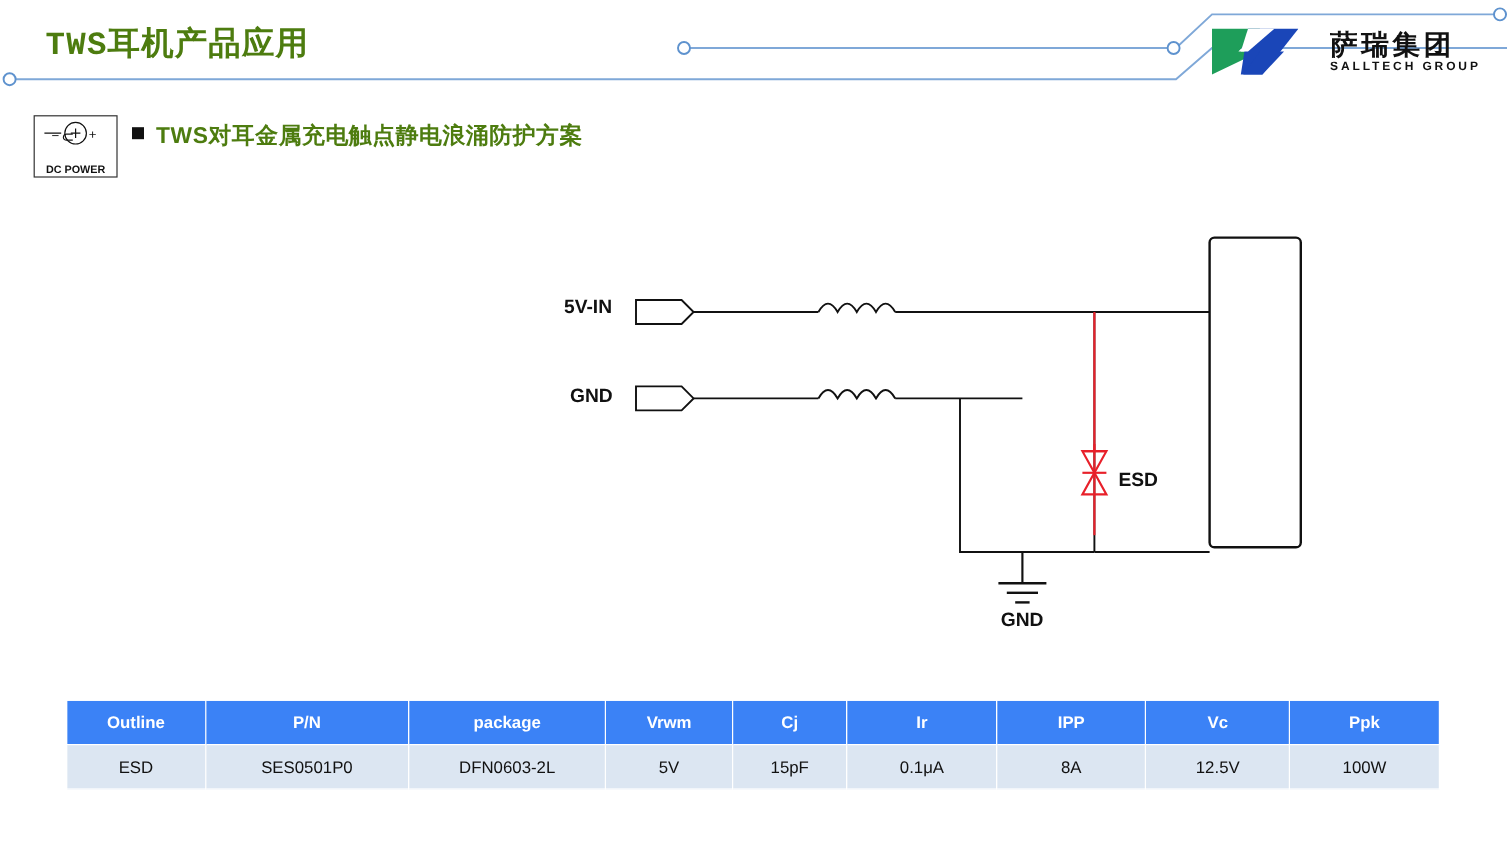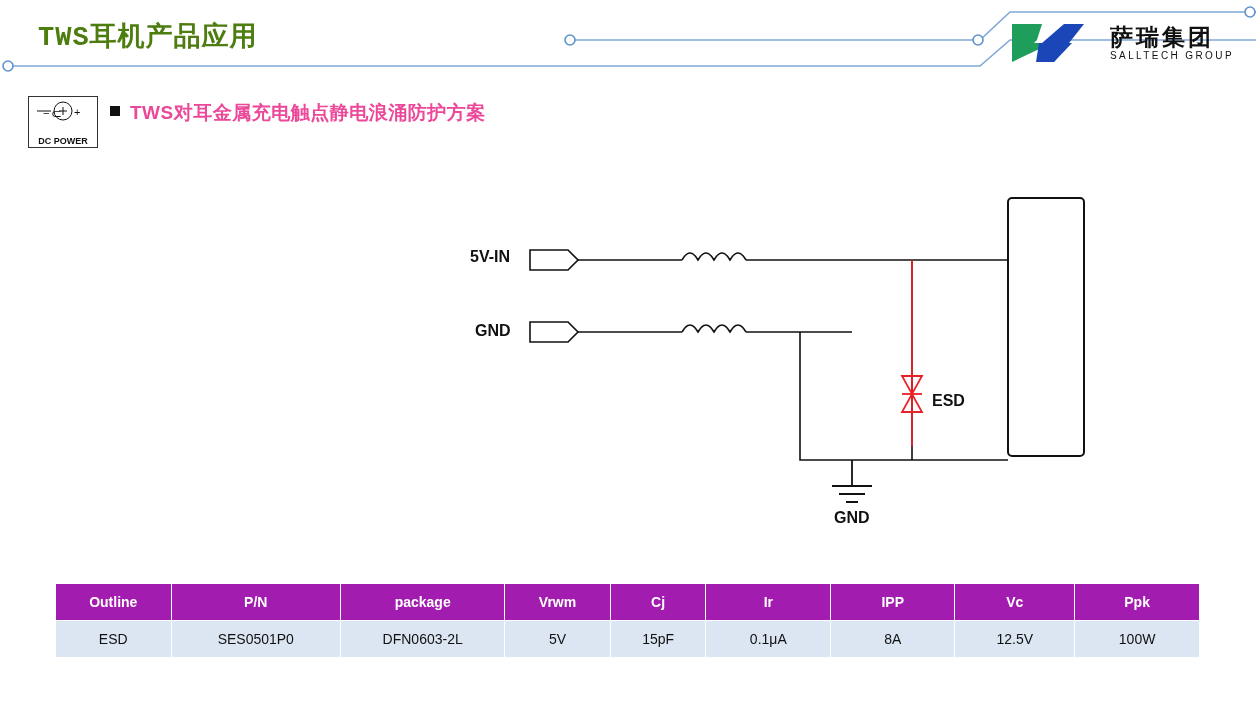--- a/index.html
+++ b/index.html
@@ -48,21 +48,21 @@
   }
   .logo-text-cn {
     font-size: 23px;
     font-weight: bold;
     color: #111111;
     letter-spacing: 3px;
     line-height: 1.05;
   }
   .logo-text-en {
     font-size: 10px;
-    font-weight: normal;
+    font-weight: bold;
     color: #111111;
     letter-spacing: 2.4px;
     text-align: right;
   }
   
   .dc-icon {
     position: absolute;
     left: 28px;
     top: 96px;
     width: 68px;
@@ -88,21 +88,21 @@
     width: 10px;
     height: 10px;
     background: #111111;
   }
   .section-heading {
     position: absolute;
     left: 130px;
     top: 100px;
     font-size: 19px;
     font-weight: bold;
-    color: #ec4899;
+    color: #4d7c0f;
     letter-spacing: 0.5px;
   }
   
   .diagram {
     position: absolute;
     left: 0;
     top: 150px;
     width: 1256px;
     height: 420px;
   }
@@ -136,21 +136,21 @@
   
   .spec-table {
     position: absolute;
     left: 55px;
     top: 583px;
     width: 1145px;
     border-collapse: collapse;
     font-size: 14px;
   }
   .spec-table th {
-    background: #a21caf;
+    background: #3b82f6;
     color: #ffffff;
     font-weight: bold;
     height: 34px;
     border: 1px solid #ffffff;
     text-align: center;
   }
   .spec-table td {
     background: #DCE6F2;
     color: #111111;
     height: 34px;

